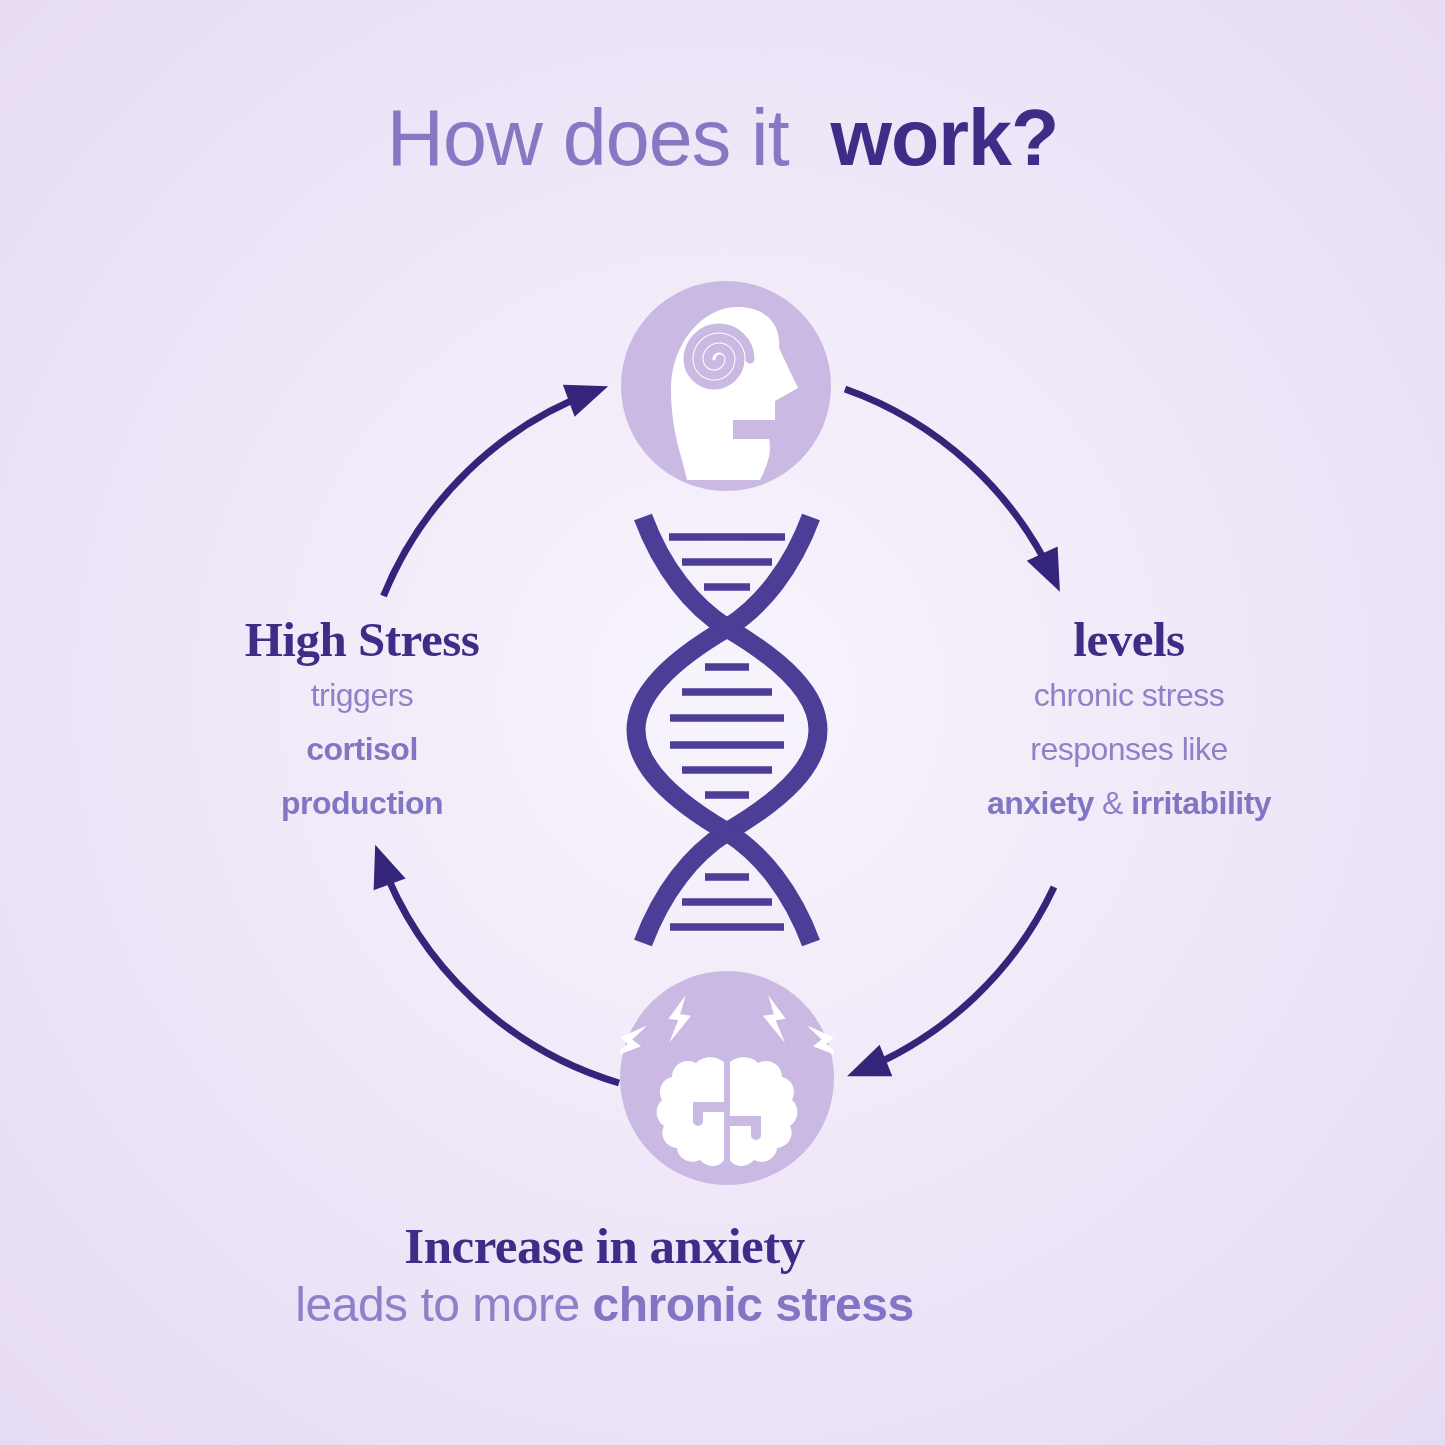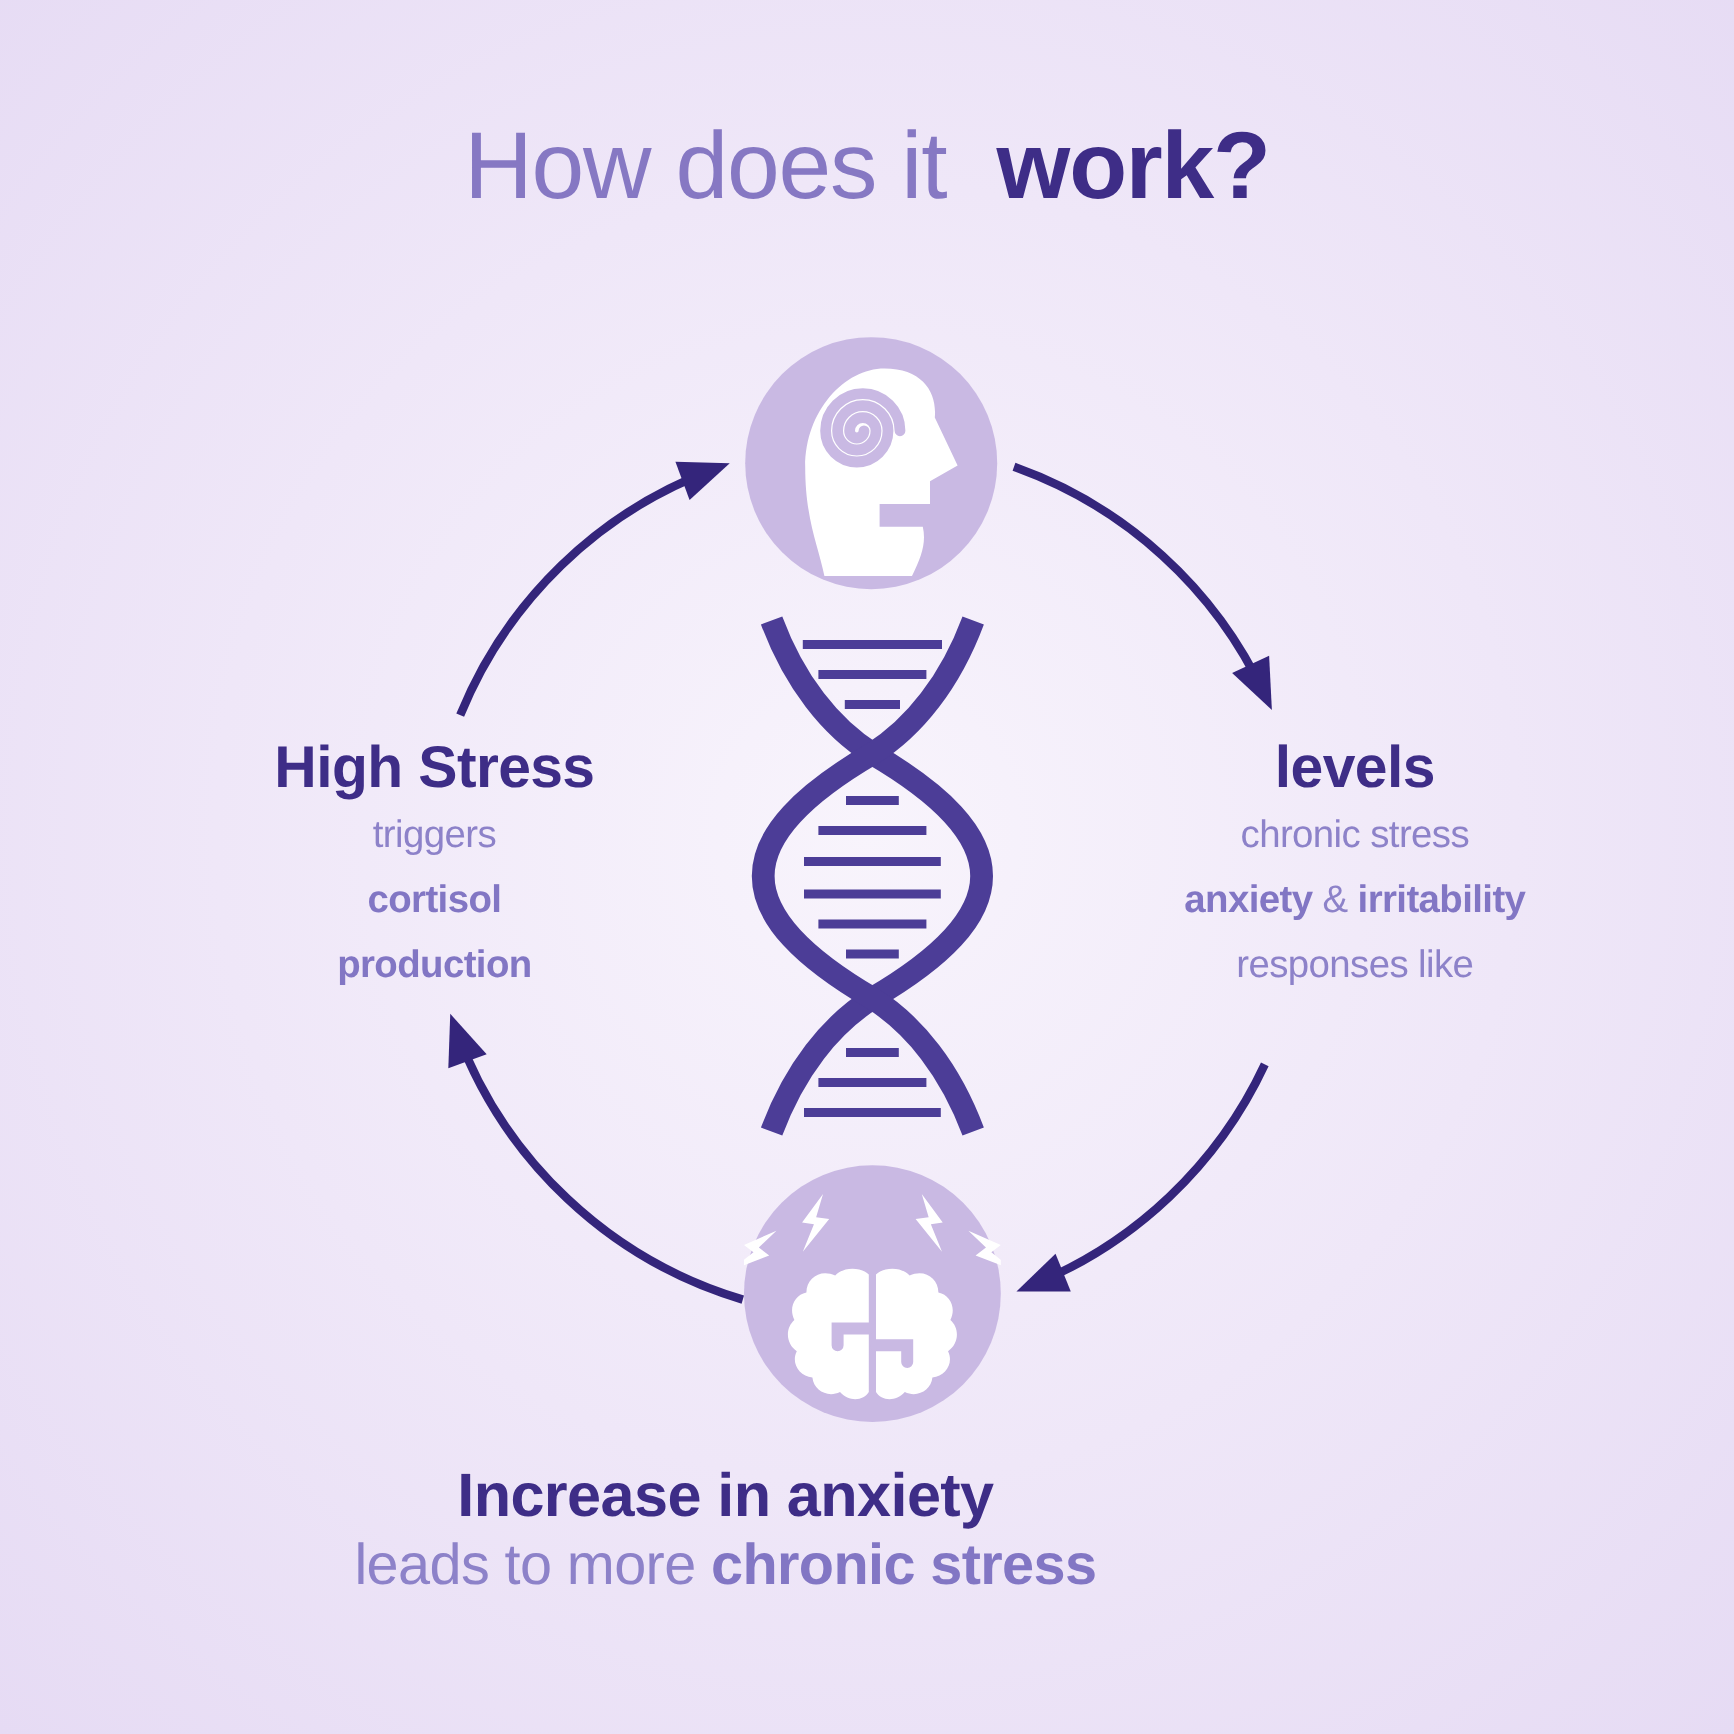--- a/index.html
+++ b/index.html
@@ -30,21 +30,21 @@
   .title .strong{color:var(--dark-purple);font-weight:700;}
   .overlay{position:absolute;left:0;top:0;}
   .icon-circle{position:absolute;border-radius:50%;background:var(--icon-circle);}
   .icon-circle svg{position:absolute;left:0;top:0;}
   #top-circle{left:621px;top:281px;width:210px;height:210px;}
   #bottom-circle{left:620px;top:971px;width:214px;height:214px;}
   .label{position:absolute;text-align:center;}
   .label-left{left:82px;top:612px;width:560px;}
   .label-right{left:848px;top:612px;width:562px;}
   .label-bottom{left:0;top:1216px;width:1209px;}
-  .h-line{font-size:49px;font-weight:700;color:var(--dark-purple);line-height:56px;letter-spacing:-0.5px;}
+  .h-line{font-size:49px;font-weight:700;color:var(--dark-purple);line-height:56px;letter-spacing:-0.5px;font-family:Liberation Serif, serif;}
   .b-line{font-size:32px;color:var(--medium-purple);line-height:54px;letter-spacing:-0.5px;}
   .b-bold{color:var(--medium-purple-bold);font-weight:700;}
   .label-bottom .h-line{font-size:51px;line-height:60px;}
   .label-bottom .b-line{font-size:48px;line-height:57px;}
 </style>
 </head>
 <body>
 
 <div class="canvas">
 
@@ -133,26 +133,26 @@
   <div class="label label-left">
     <div class="h-line">High Stress</div>
     <div class="b-line">triggers</div>
     <div class="b-line b-bold">cortisol</div>
     <div class="b-line b-bold">production</div>
   </div>
 
   <div class="label label-right">
     <div class="h-line">levels</div>
     <div class="b-line">chronic stress</div>
+    <div class="b-line">responses like</div>
     <div class="b-line">
       <span class="b-bold">anxiety</span>
       <span>&amp;</span>
       <span class="b-bold">irritability</span>
     </div>
-    <div class="b-line">responses like</div>
   </div>
 
   <div class="label label-bottom">
     <div class="h-line">Increase in anxiety</div>
     <div class="b-line">
       <span>leads to more</span>
       <span class="b-bold">chronic stress</span>
     </div>
   </div>
 

